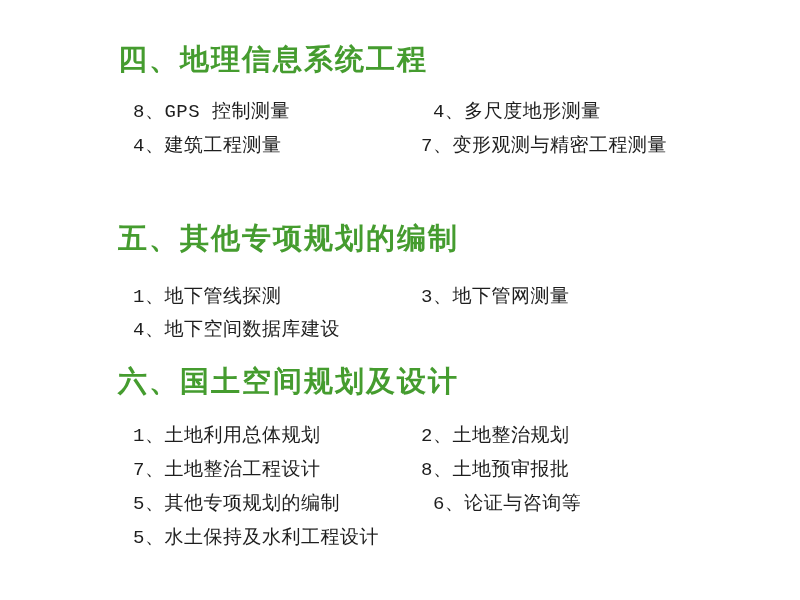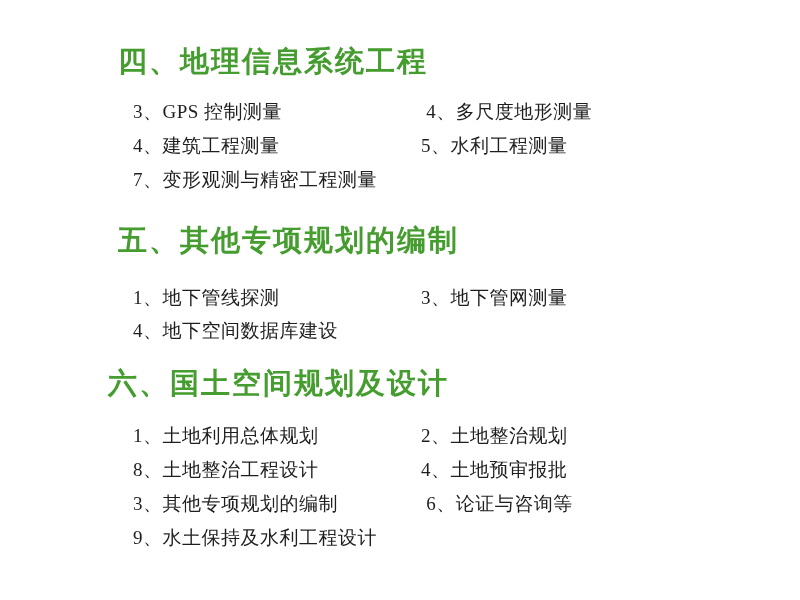--- a/index.html
+++ b/index.html
@@ -6,35 +6,35 @@
     margin: 0;
     padding: 0;
     background: #ffffff;
   }
   .page {
     position: relative;
     width: 800px;
     height: 600px;
     background: #ffffff;
     overflow: hidden;
-    font-family: Liberation Serif, serif;
+    font-family: Liberation Mono, monospace;
   }
   .sec-title {
     position: absolute;
     margin: 0;
     color: #459c2f;
     font-size: 29px;
     font-weight: 700;
     letter-spacing: 2px;
     white-space: pre;
     line-height: 1.1;
   }
   .t0 { left: 118px; top: 46px; }
   .t1 { left: 118px; top: 225px; }
-  .t2 { left: 108px; top: 368px; text-align: center; }
+  .t2 { left: 118px; top: 368px; text-align: center; }
   .grid {
     position: absolute;
     display: grid;
     grid-template-columns: 288px auto;
     color: #1e1e1e;
     font-size: 19px;
     letter-spacing: 0.5px;
     white-space: pre;
   }
   .g0 { left: 133px; top: 95px;  line-height: 34px; }
@@ -42,38 +42,37 @@
   .g2 { left: 133px; top: 419px; line-height: 34px; }
   .item { display: block; }
 </style>
 </head>
 <body>
 
 <div class="page">
 
   <h2 class="sec-title t0">四、地理信息系统工程</h2>
   <div class="grid g0">
-    <span class="item">3、GPS 控制测量</span>
+    <span class="item">8、GPS 控制测量</span>
     <span class="item"> 4、多尺度地形测量</span>
     <span class="item">4、建筑工程测量</span>
-    <span class="item">5、水利工程测量</span>
     <span class="item">7、变形观测与精密工程测量</span>
   </div>
 
   <h2 class="sec-title t1">五、其他专项规划的编制</h2>
   <div class="grid g1">
     <span class="item">1、地下管线探测</span>
     <span class="item">3、地下管网测量</span>
     <span class="item">4、地下空间数据库建设</span>
   </div>
 
   <h2 class="sec-title t2">六、国土空间规划及设计</h2>
   <div class="grid g2">
     <span class="item">1、土地利用总体规划</span>
     <span class="item">2、土地整治规划</span>
-    <span class="item">8、土地整治工程设计</span>
-    <span class="item">4、土地预审报批</span>
-    <span class="item">3、其他专项规划的编制</span>
+    <span class="item">7、土地整治工程设计</span>
+    <span class="item">8、土地预审报批</span>
+    <span class="item">5、其他专项规划的编制</span>
     <span class="item"> 6、论证与咨询等</span>
-    <span class="item">9、水土保持及水利工程设计</span>
+    <span class="item">5、水土保持及水利工程设计</span>
   </div>
 
 </div>
 
 </body></html>

